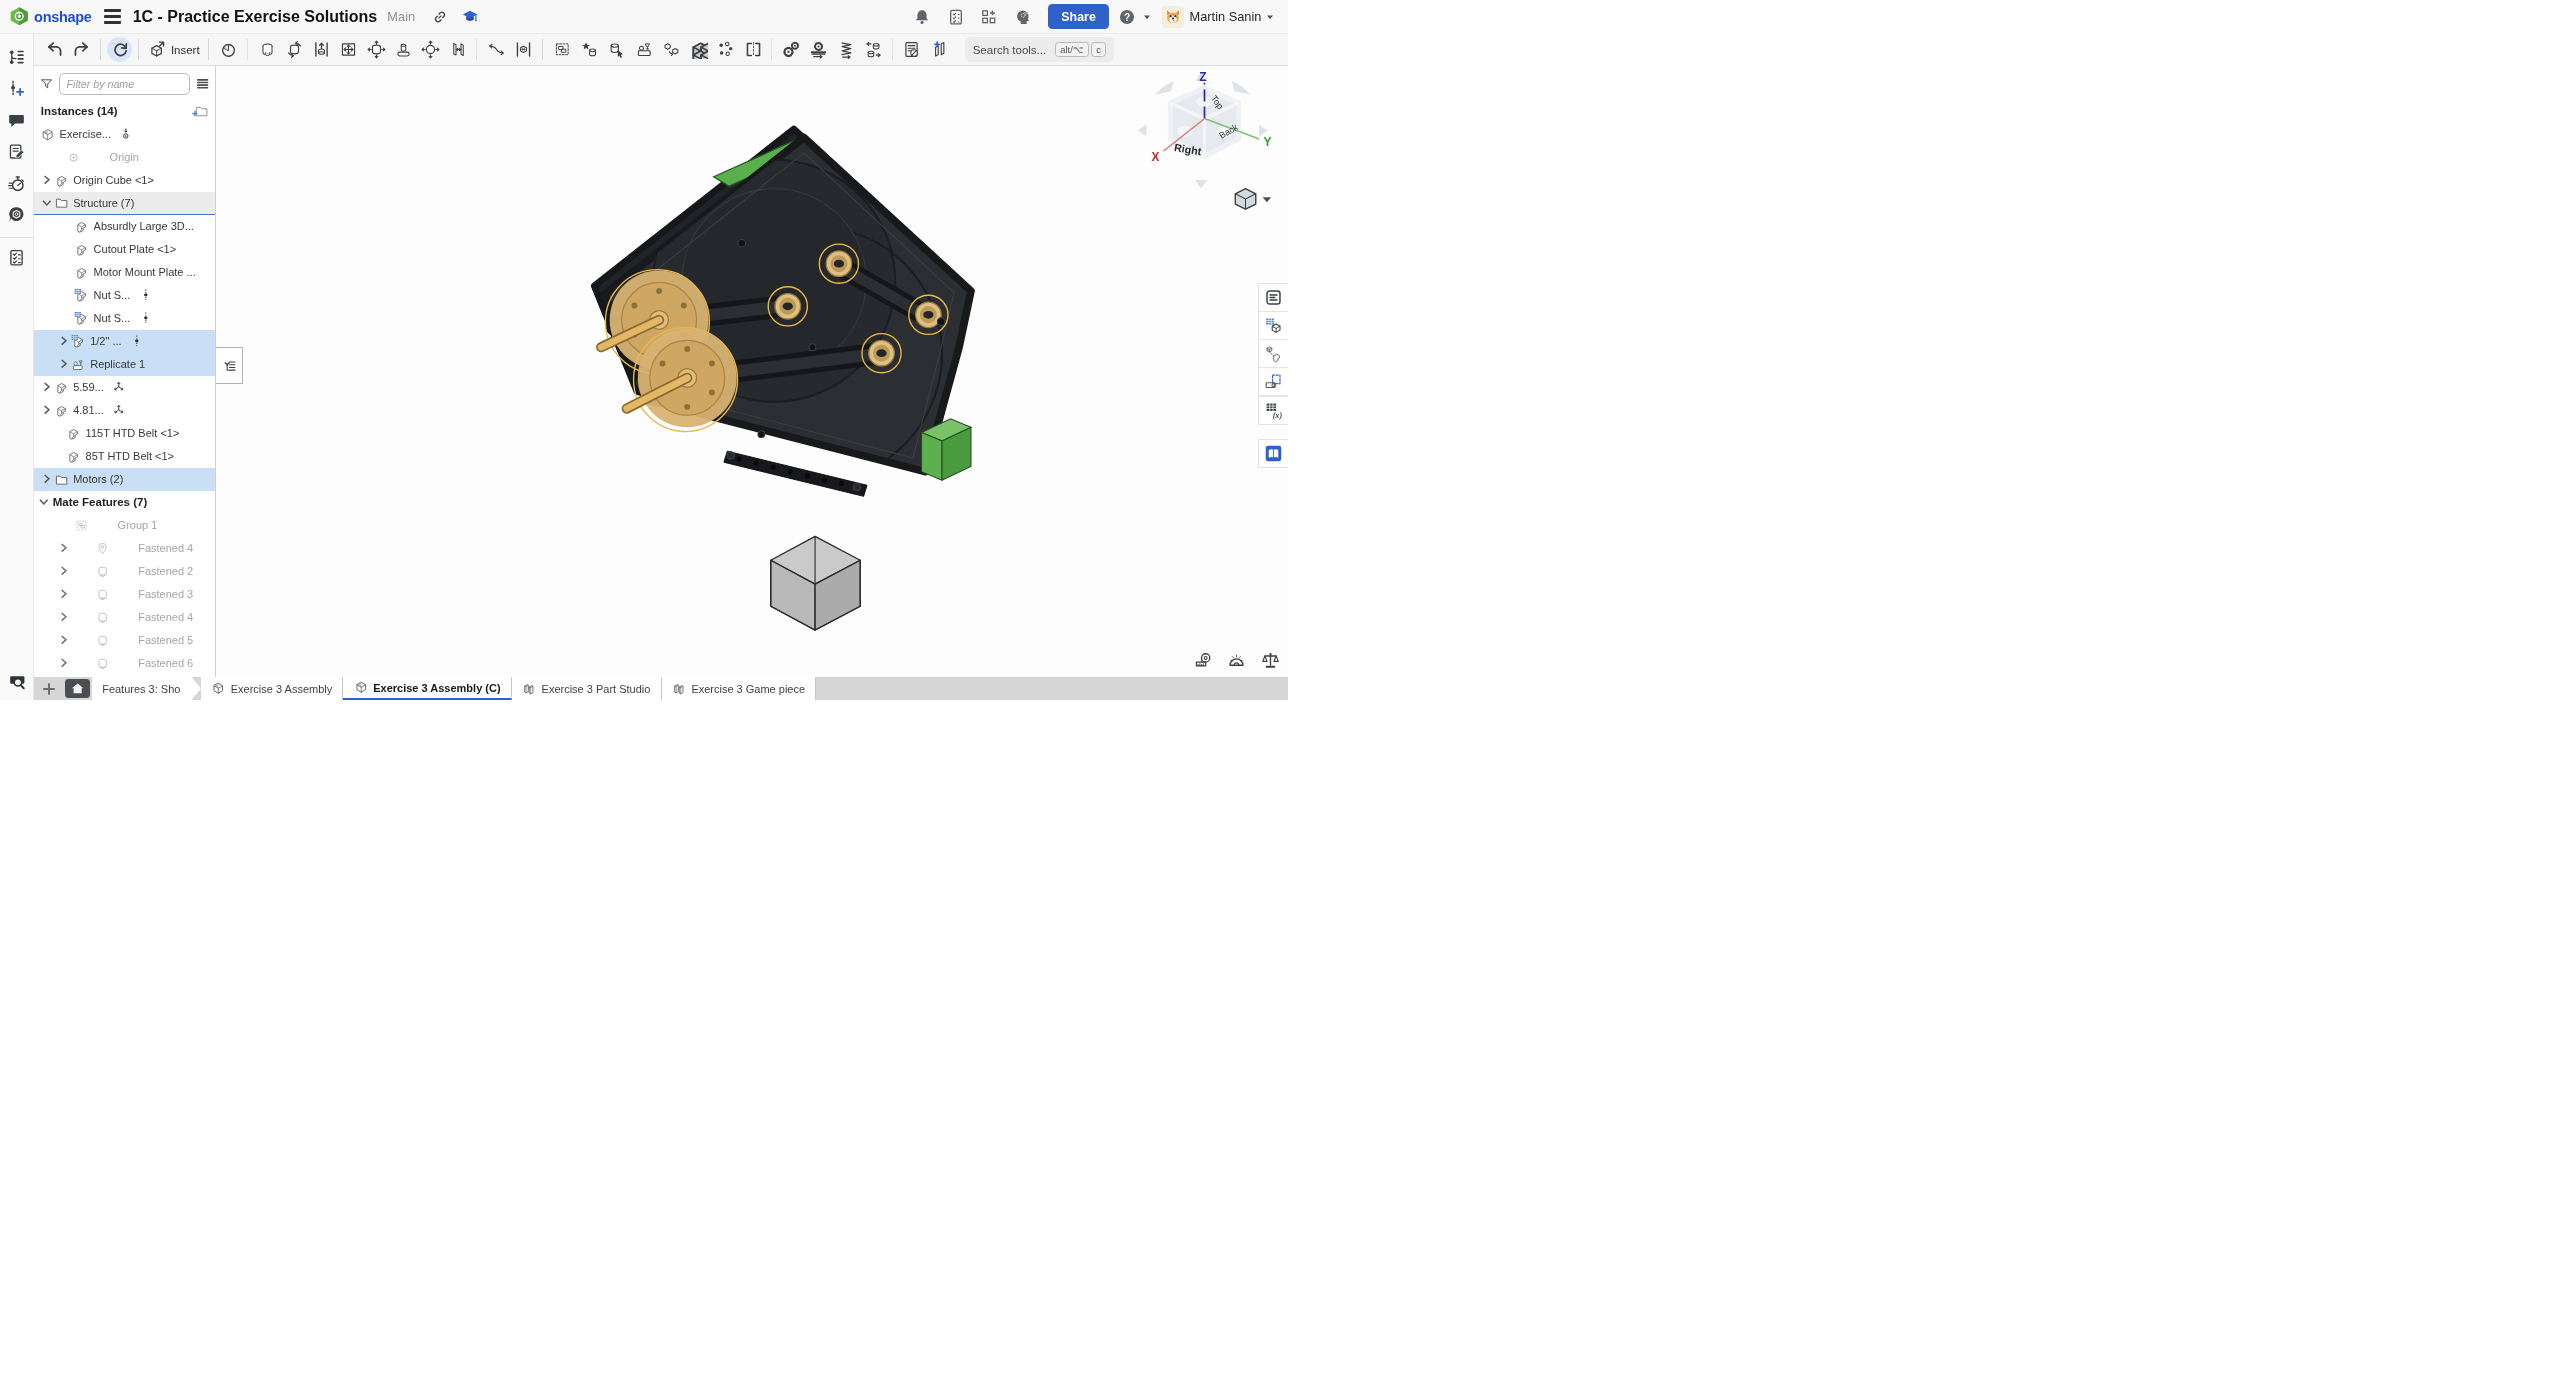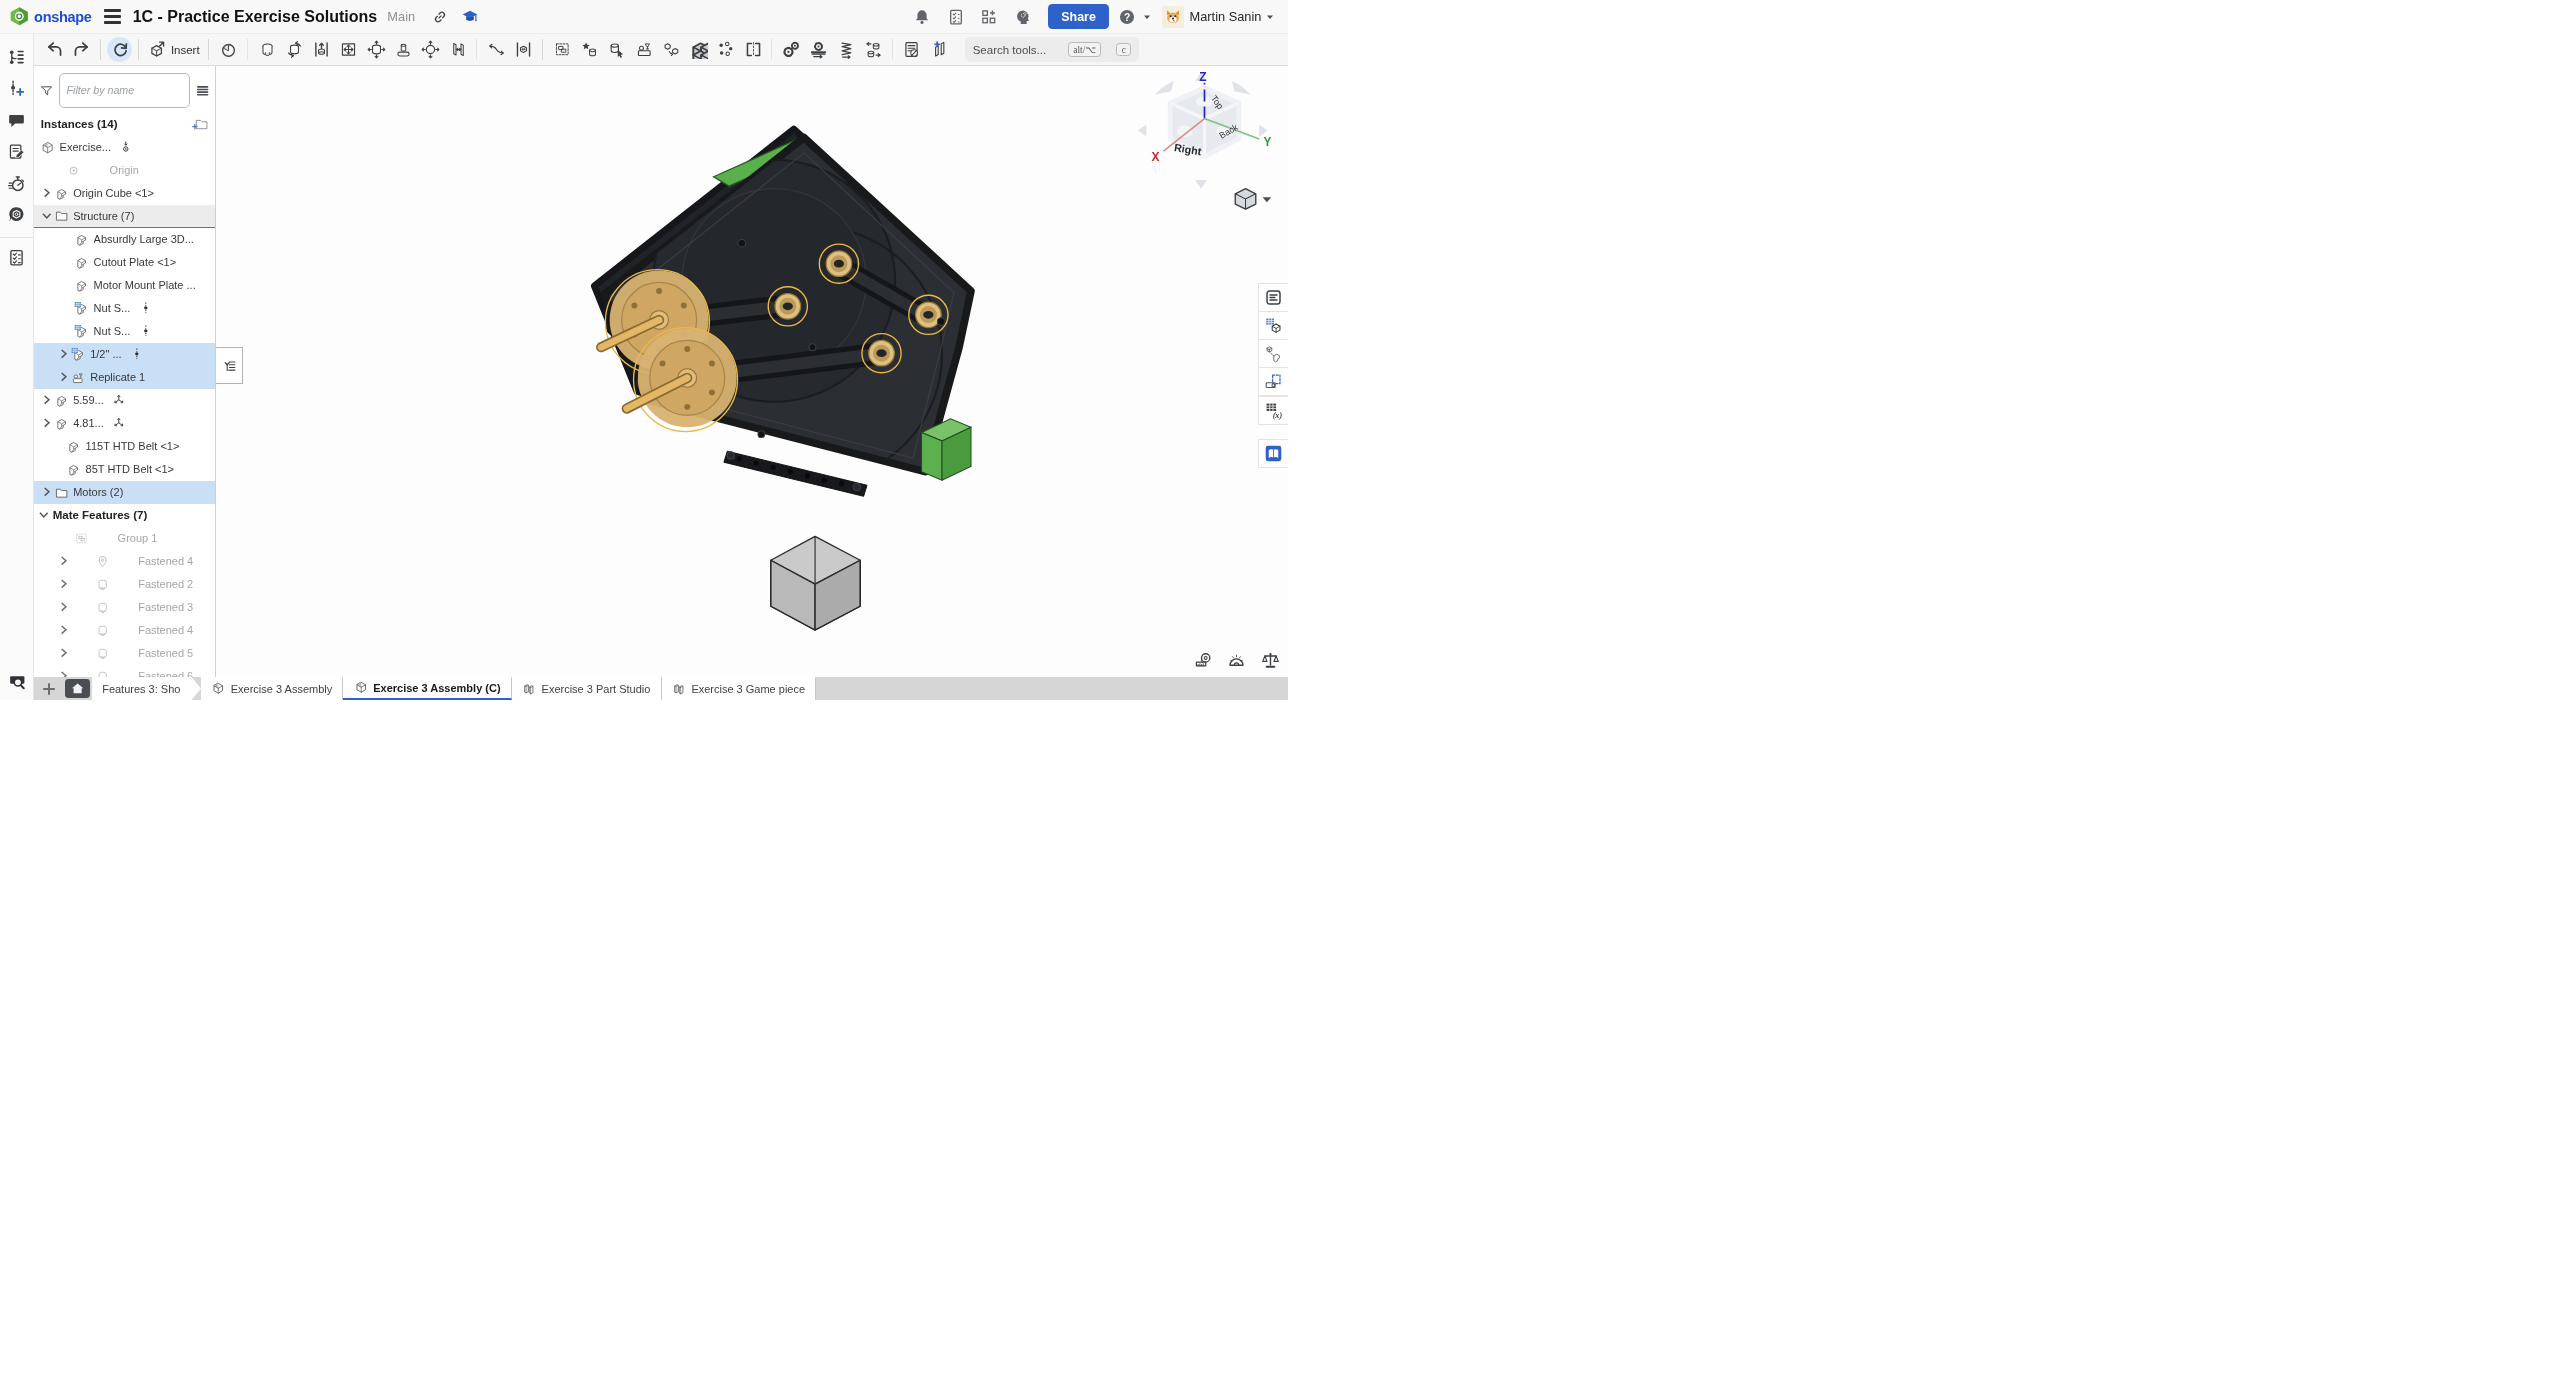--- a/index.html
+++ b/index.html
@@ -36,30 +36,30 @@
 
   
   #toolbar { height:32px; background:#f6f6f6; border-bottom:0.9px solid #dddddd; display:flex; align-items:center; padding:0 6.8px; gap:1.7px; }
   .tb-btn { height:25.6px; min-width:25.6px; display:flex; align-items:center; justify-content:flex-end; border-radius:3.4px; cursor:pointer; color:#3a3d41; padding:0 2.6px; }
   .tb-btn.blue-active { background:#d9e6f7; border-radius:50%; width:25.6px; color:#6b94c9; }
   .tb-btn .lbl { font-size:11.5px; color:#2c2e31; margin-left:4.3px; }
   .tb-sep { width:0.9px; height:20.5px; background:#d7d7d7; margin:0 4.3px; }
   .tb-sep.lite { background:#e3e3e3; }
   .search-tools { margin-left:12px; background:#ececec; border-radius:5.1px; height:25px; display:flex; align-items:center; padding:0 7.7px; cursor:text; }
   .search-tools .ph { font-size:11.5px; color:#4b4e52; margin-right:6.8px; }
-  .search-tools kbd { font-size:9.4px; color:#55585c; border:1.3px solid #b9b9b9; border-radius:3.4px; padding:0.9px 4.3px; background:#f2f2f2; margin-left:15px; font-family:Liberation Serif, serif; }
+  .search-tools kbd { font-size:9.4px; color:#55585c; border:1.3px solid #b9b9b9; border-radius:3.4px; padding:0.9px 4.3px; background:#f2f2f2; margin-left:2px; font-family:Liberation Sans, sans-serif; }
 
   
   #content { flex:1; display:flex; min-height:0; }
 
   
   #panel { width:182px; background:#fff; border-right:0.9px solid #cfcfcf; display:flex; flex-direction:column; font-size:11px; position:relative; }
   .panel-top { display:flex; align-items:center; padding:6.8px 5.1px 5.1px 5.1px; gap:4.3px; }
   .panel-top .ic { width:15.3px; height:15.3px; color:#4a4d51; cursor:pointer; }
-  .filter-input { flex:1; min-width:0; height:35px; border:0.9px solid #b9b9b9; border-radius:5.1px; font-size:10.7px; font-style:italic; padding:0 6.8px; color:#333; outline:none; font-family:"Liberation Sans",sans-serif; }
+  .filter-input { flex:1; min-width:0; height:22px; border:0.9px solid #b9b9b9; border-radius:5.1px; font-size:10.7px; font-style:italic; padding:0 6.8px; color:#333; outline:none; font-family:"Liberation Sans",sans-serif; }
   .filter-input::placeholder { color:#9aa0a6; }
   .sec-head { display:flex; align-items:center; padding:3.4px 6.8px 3.4px 6.8px; font-weight:700; color:#202225; font-size:11.5px; }
   .sec-head .ic { margin-left:auto; width:16px; height:16px; color:#8a8d92; cursor:pointer; }
   #tree { flex:1; overflow:hidden; }
   .trow { height:23px; display:flex; align-items:center; cursor:pointer; color:#35383c; position:relative; }
   .trow.sel { background:#c9dff6; }
   .trow.hovered { background:#ececec; border-bottom:1.7px solid #3f78c8; }
   .trow.muted { color:#a3a6aa;gap:24px; }
   .trow .chev { width:13.6px; height:13.6px; flex:0 0 13.6px; color:#55585c; }
   .trow .chev.down { transform:rotate(90deg); }

